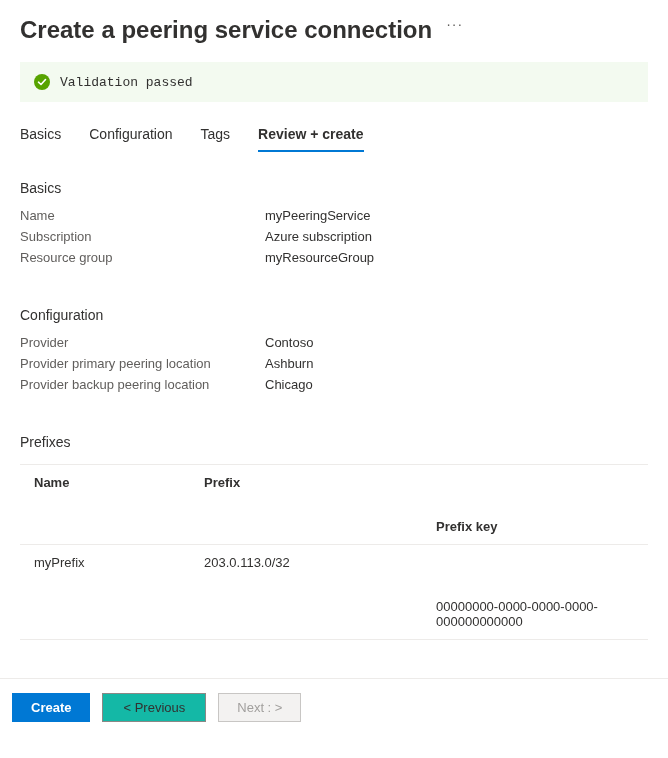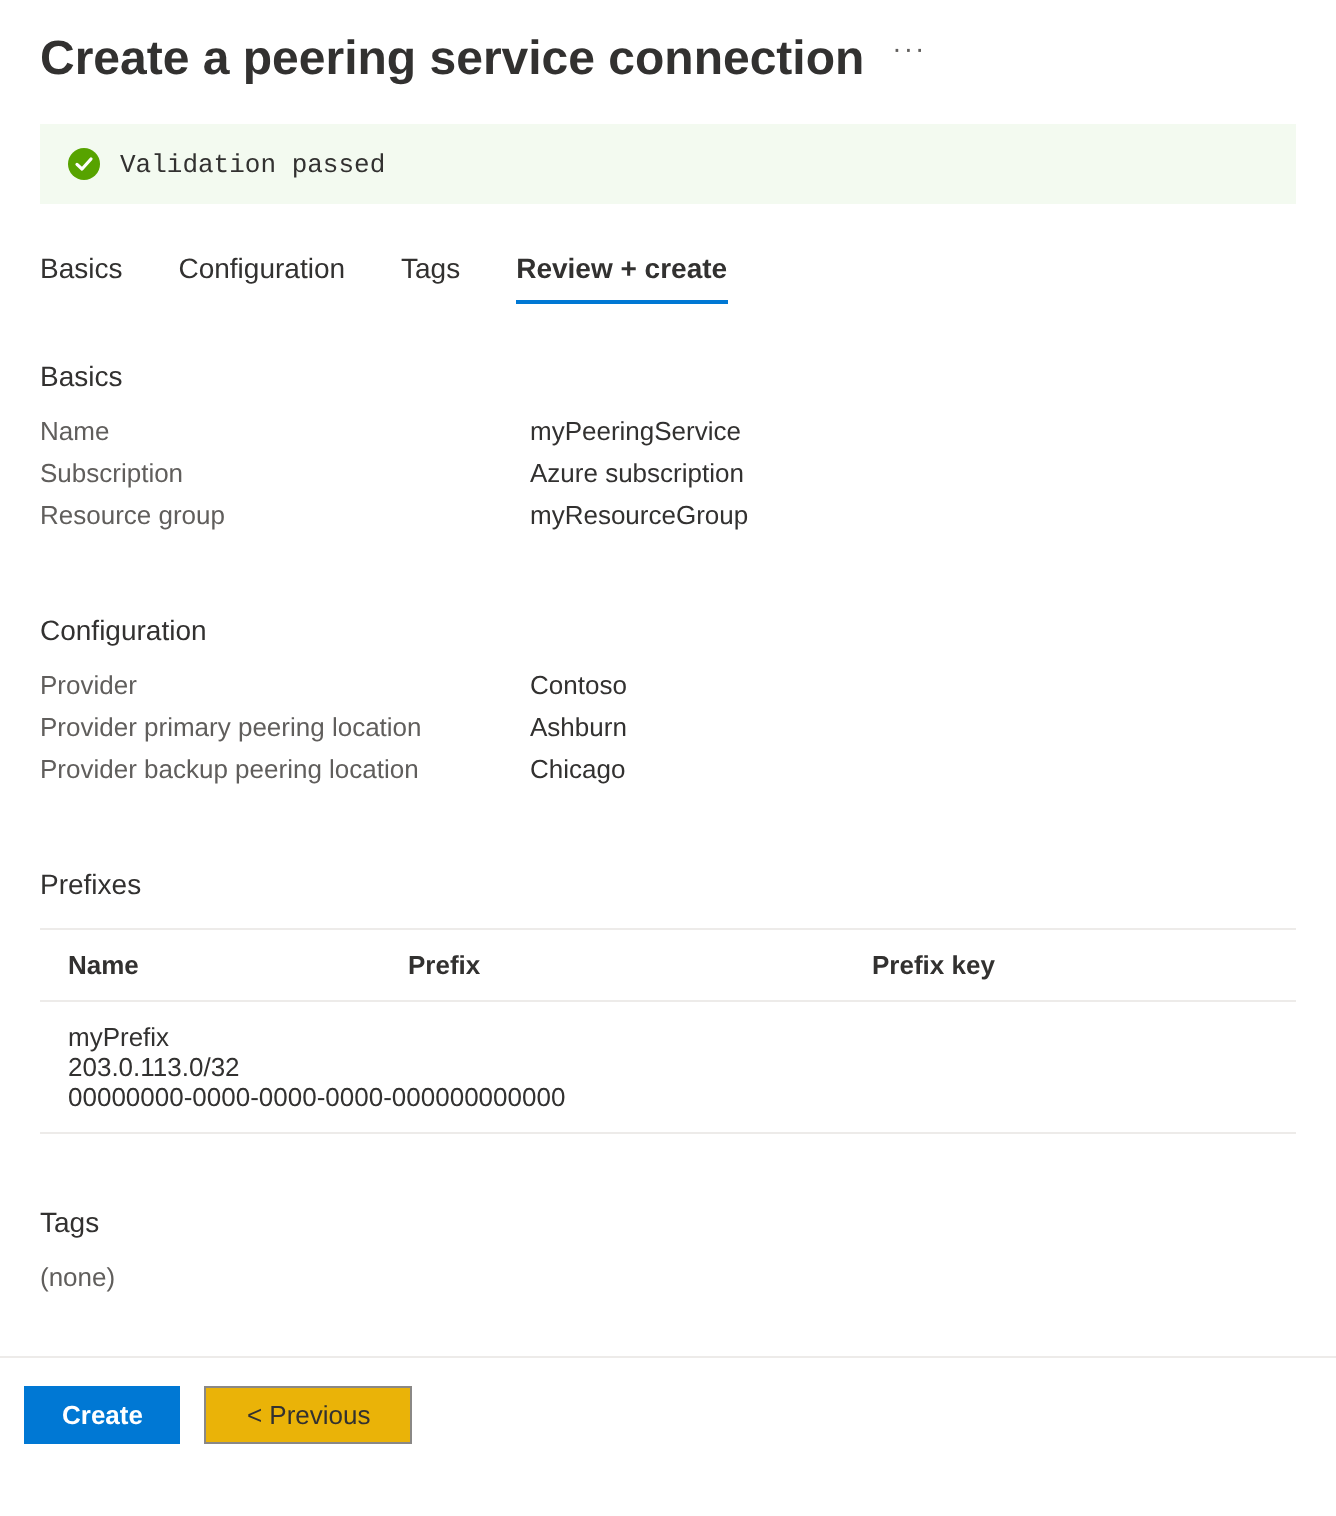--- a/index.html
+++ b/index.html
@@ -95,23 +95,23 @@
     display: flex;
     padding: 10px 14px;
   }
   .thead {
     font-weight: 600;
     font-size: 13px;
     border-bottom: 1px solid #edebe9;
   }
   .col-name { width: 170px; flex-shrink: 0; }
   .col-prefix { width: 232px; flex-shrink: 0; }
-  .col-key { flex: 1; }
+  .col-key { flex: 1; margin-top: 44px; }
   .trow { font-size: 13px; border-bottom: 1px solid #f3f2f1; }
-  .trow:last-child { border-bottom: none; flex-direction: column; }
+  .trow:last-child { border-bottom: none; }
   .tags-none { color: #605e5c; font-size: 13px; margin-top: 4px; }
   .footer {
     position: absolute;
     bottom: 16px;
     left: 0;
     right: 0;
     border-top: 1px solid #edebe9;
     padding: 14px 12px 20px 12px;
     display: flex;
     gap: 12px;
@@ -126,21 +126,21 @@
     font-family: inherit;
     min-width: 78px;
   }
   .btn-primary {
     background: #0078d4;
     border-color: #0078d4;
     color: #fff;
     font-weight: 600;
   }
   .btn-secondary {
-    background: #eab308;
+    background: #14b8a6;
     color: #323130;
     padding: 6px 20px;
   }
   .btn-disabled {
     background: #f3f2f1;
     border-color: #c8c6c4;
     color: #a19f9d;
     cursor: default;
   }
 </style>
@@ -218,13 +218,14 @@
   <div class="section-gap"></div>
 
   <div class="section-title">Tags</div>
   <div class="tags-none">(none)</div>
 
 </div>
 
 <div class="footer">
   <button class="btn btn-primary">Create</button>
   <button class="btn btn-secondary">&lt; Previous</button>
+  <button class="btn btn-disabled" disabled="">Next : &gt;</button>
 </div>
 
 </body></html>

